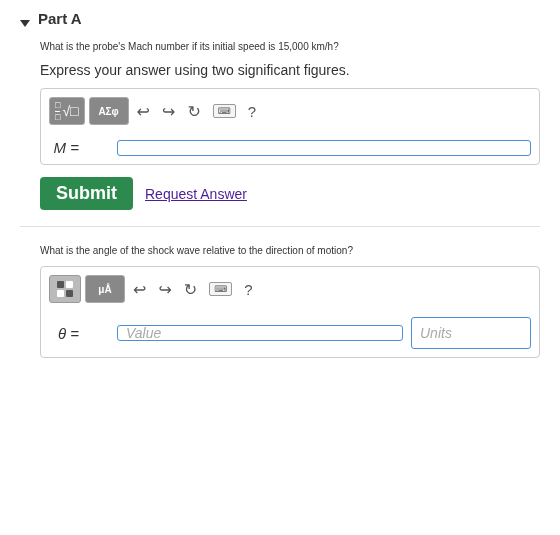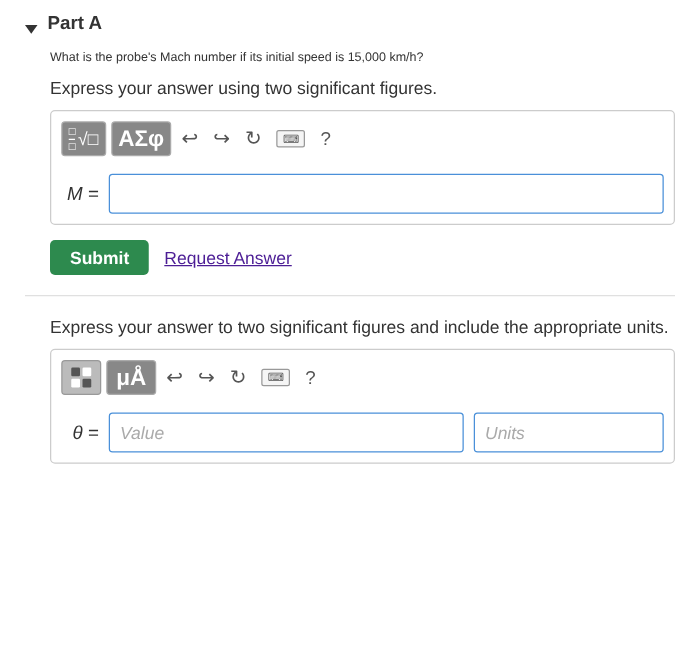--- a/index.html
+++ b/index.html
@@ -88,21 +88,21 @@
     }
 
     .toolbar-btn.light {
       background: #bbb;
       border-color: #999;
     }
 
     .toolbar-btn.text-btn {
       background: #888;
       font-weight: bold;
-      font-size: 18px;
+      font-size: 10px;
       min-width: 40px;
     }
 
     .toolbar-icon-btn {
       background: none;
       border: none;
       cursor: pointer;
       font-size: 16px;
       color: #555;
       padding: 3px 4px;
@@ -123,35 +123,36 @@
       min-width: 30px;
       text-align: right;
     }
 
     .answer-input {
       border: 1px solid #4a90d9;
       border-radius: 3px;
       padding: 5px 8px;
       font-size: 14px;
       flex: 1;
-      height: 32px;
+      height: 16px;
       outline: none;
+      margin-left: 30px;
     }
 
     .answer-input::placeholder {
       color: #aaa;
       font-style: italic;
     }
 
     .units-input {
       border: 1px solid #4a90d9;
       border-radius: 3px;
       padding: 5px 8px;
       font-size: 14px;
-      width: 152px;
+      width: 120px;
       height: 32px;
       outline: none;
     }
 
     .units-input::placeholder {
       color: #aaa;
       font-style: italic;
     }
 
     .button-row {
@@ -160,21 +161,21 @@
       gap: 12px;
       margin-top: 4px;
     }
 
     .submit-btn {
       background: #2d8a4e;
       color: #fff;
       border: none;
       border-radius: 4px;
       padding: 6px 16px;
-      font-size: 14px;
+      font-size: 18px;
       cursor: pointer;
       font-weight: bold;
     }
 
     .request-link {
       color: #4c1d95;
       text-decoration: underline;
       cursor: pointer;
       font-size: 14px;
       background: none;
@@ -284,21 +285,21 @@
       <button class="submit-btn">Submit</button>
       <button class="request-link">Request Answer</button>
     </div>
   </div>
 </div>
 
 <hr class="divider">
 
 <div class="part-section">
   <div class="part-body">
-    <p class="instruction-text">Express your answer to two significant figures and include the appropriate units.</p>
+    <p class="question-text">What is the angle of the shock wave relative to the direction of motion?</p>
 
     <div class="answer-box">
 
       <div class="toolbar">
         <button class="toolbar-btn light" title="grid">
           <span>
             <div class="icon-grid">
               <div class="icon-grid-cell dark"></div>
               <div class="icon-grid-cell"></div>
               <div class="icon-grid-cell"></div>

